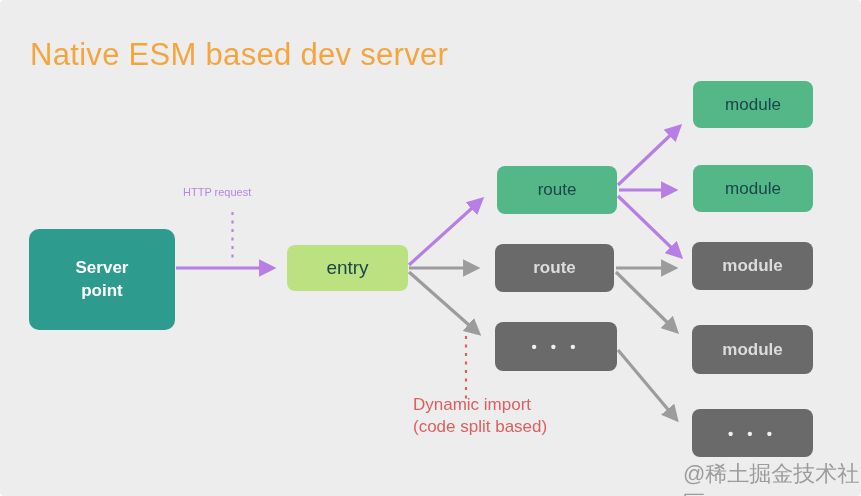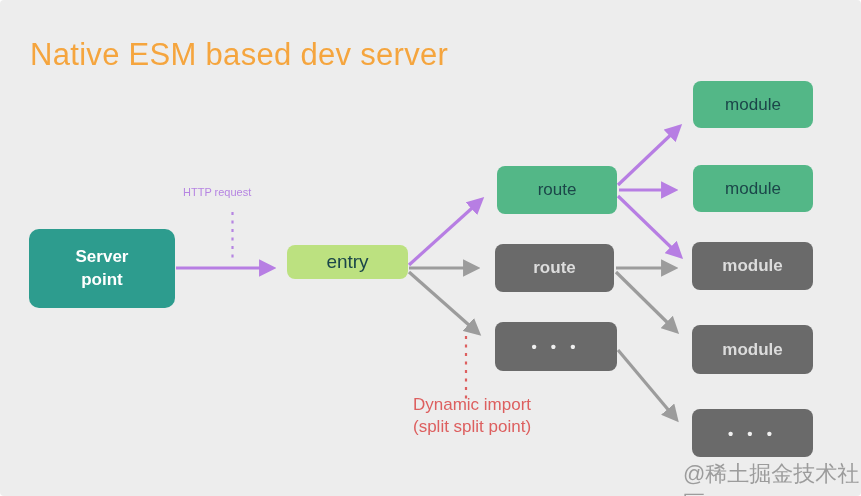--- a/index.html
+++ b/index.html
@@ -18,22 +18,22 @@
     position:absolute; display:flex; flex-direction:column;
     align-items:center; justify-content:center;
     border-radius:8px; font-size:17px; text-align:center;
   }
   .teal  { background:#2D9C8E; color:#ffffff; font-weight:700; border-radius:10px; line-height:1.35; }
   .lime  { background:#BCE180; color:#1B4649; font-size:19px; }
   .green { background:#53B787; color:#1B4649; }
   .gray  { background:#6A6A6A; color:#DCDCDC; font-weight:700; }
   .dots  { font-size:15px; letter-spacing:5px; color:#F0F0F0; font-weight:700; }
 
-  #server-ready { left:29px;  top:229px; width:146px; height:79px; }
-  #entry        { left:287px; top:245px; width:121px; height:34px; }
+  #server-ready { left:29px;  top:229px; width:146px; height:101px; }
+  #entry        { left:287px; top:245px; width:121px; height:46px; }
   #route-green  { left:497px; top:166px; width:120px; height:48px; }
   #route-gray   { left:495px; top:244px; width:119px; height:48px; }
   #dots-mid     { left:495px; top:322px; width:122px; height:49px; }
   #module-g1    { left:693px; top:81px;  width:120px; height:47px; }
   #module-g2    { left:693px; top:165px; width:120px; height:47px; }
   #module-gray3 { left:692px; top:242px; width:121px; height:48px; }
   #module-gray4 { left:692px; top:325px; width:121px; height:49px; }
   #dots-bottom  { left:692px; top:409px; width:121px; height:48px; }
 
   .lbl { position:absolute; font-size:11px; }
@@ -70,21 +70,21 @@
     <line x1="616" y1="272" x2="676" y2="331" stroke="#9C9C9C" stroke-width="3.2" marker-end="url(#ag)"></line>
     <line x1="618" y1="350" x2="676" y2="419" stroke="#9C9C9C" stroke-width="3.2" marker-end="url(#ag)"></line>
 
     <line x1="232.5" y1="212" x2="232.5" y2="259" stroke="#B685E2" stroke-width="2.2" stroke-dasharray="3 5.5"></line>
     <line x1="466" y1="336" x2="466" y2="400" stroke="#DD5F5F" stroke-width="2.2" stroke-dasharray="3 5.5"></line>
   </svg>
 
   <div class="lbl lbl-http">HTTP request</div>
   <div class="lbl lbl-red">
     <div>Dynamic import</div>
-    <div>(split split point)</div>
+    <div>(code split based)</div>
   </div>
 
   <div class="node teal" id="server-ready">
     <span>Server</span>
     <span>point</span>
   </div>
 
   <div class="node lime" id="entry">entry</div>
   <div class="node green" id="route-green">route</div>
   <div class="node gray" id="route-gray">route</div>

